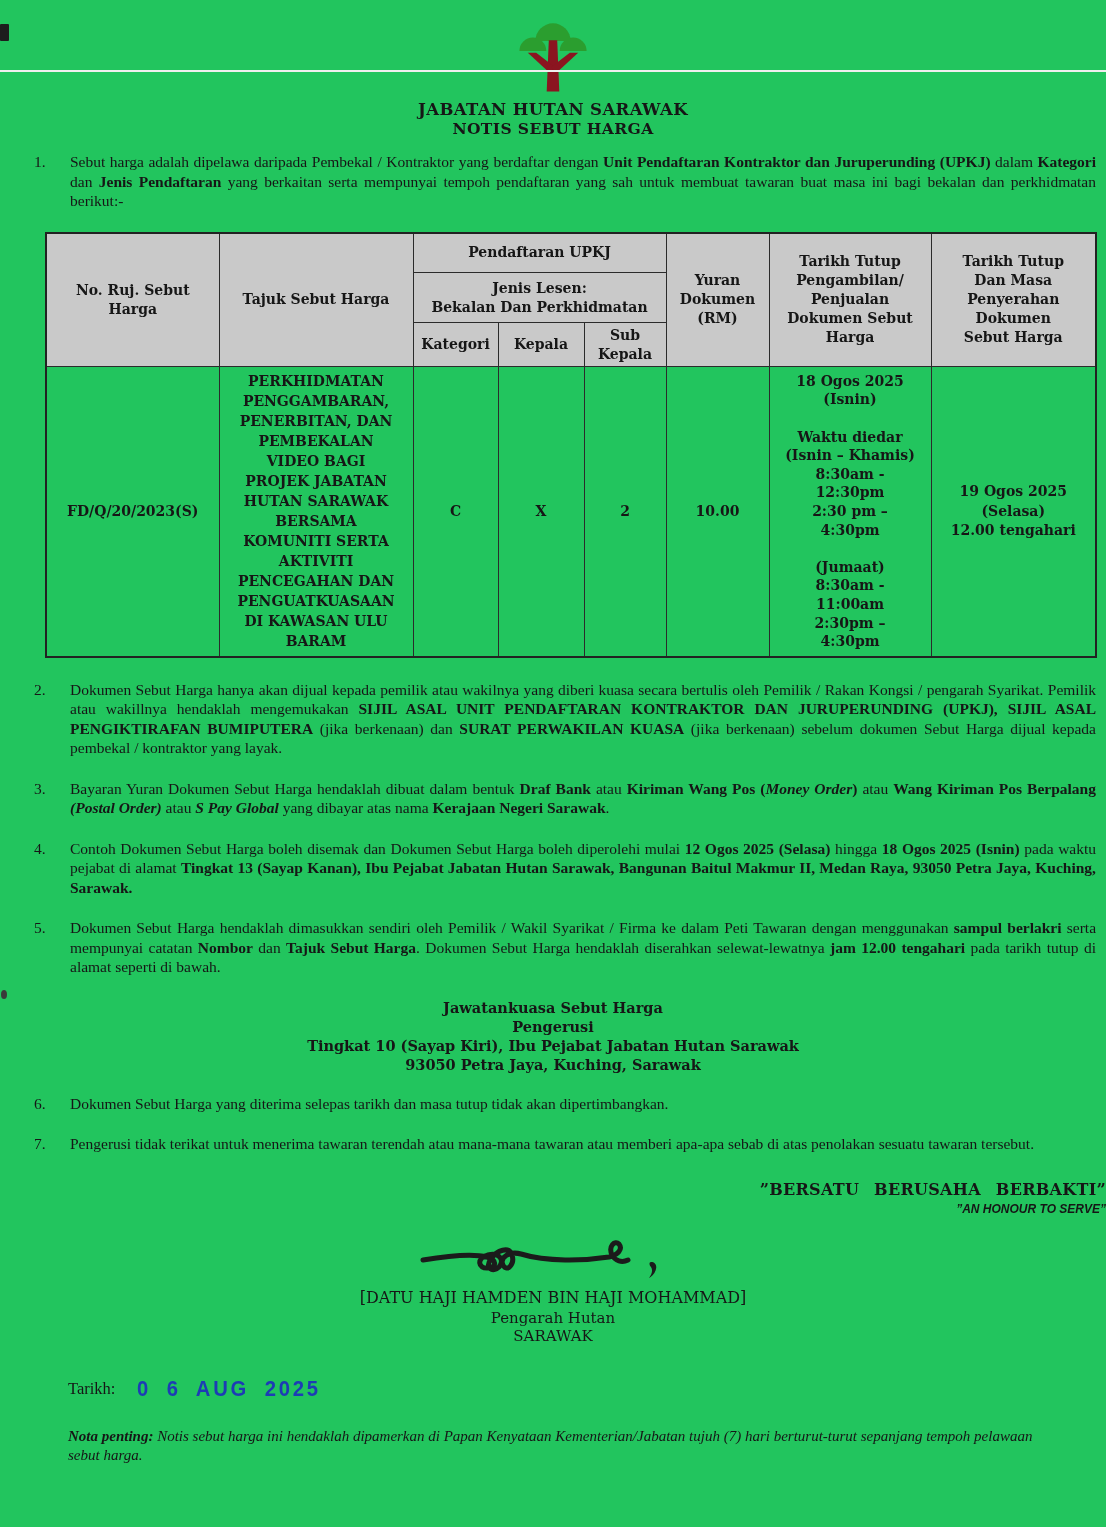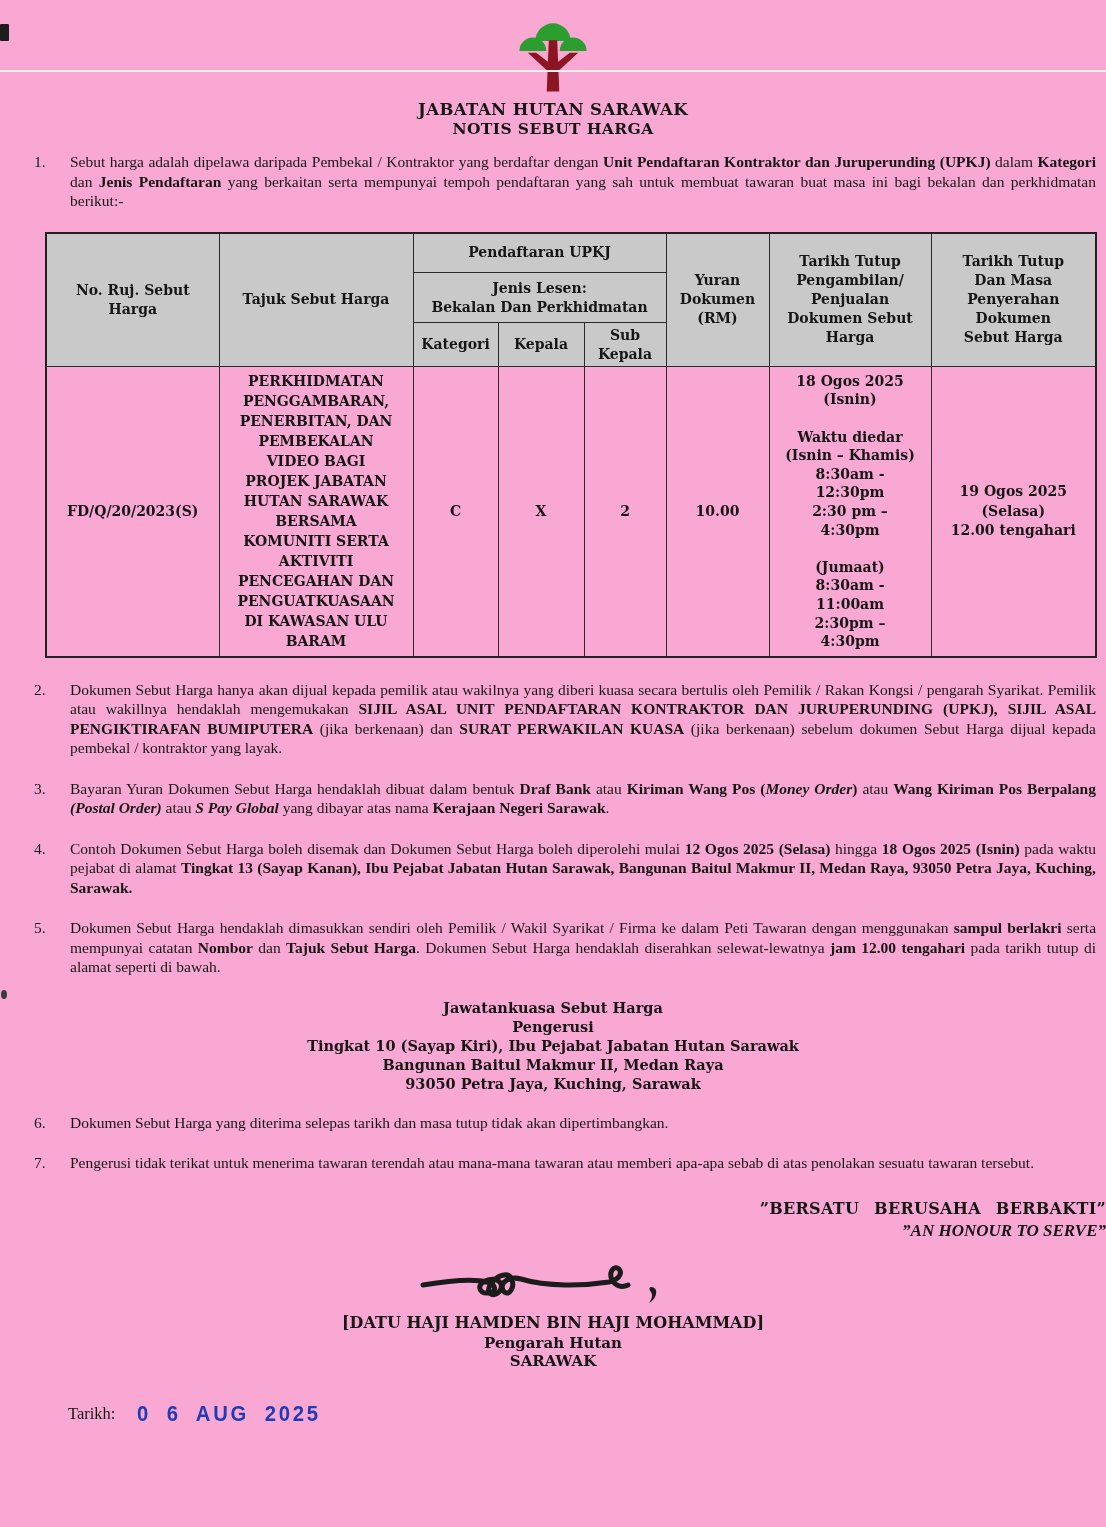--- a/index.html
+++ b/index.html
@@ -1,19 +1,19 @@
 <!DOCTYPE html>
 <html><head>
 <meta charset="utf-8">
 <style>
   * { margin:0; padding:0; box-sizing:border-box; }
   html,body { background:#f6f6f5; }
   .page {
     position:relative; width:1106px; height:1527px; margin:0 auto;
-    background:#f9a8d4; color:#161616; overflow:hidden;
+    background:#22c55e; color:#161616; overflow:hidden;
     font-family:"Liberation Serif", serif;
   }
   .crease { position:absolute; top:70px; left:0; right:0; height:2px; background:#efefee; }
   .artifact { position:absolute; background:#1d1d1d; }
   .a1 { left:0; top:24px; width:9px; height:17px; border-radius:1px; }
   .a2 { left:1px; top:990px; width:6px; height:9px; border-radius:50%; background:#3a3a3a; }
 
   
   .doc-header { text-align:center; padding-top:14px; }
   .logo svg { display:inline-block; }
@@ -49,25 +49,25 @@
 
   
   .address-block {
     text-align:center; font-family:"DejaVu Serif", serif; font-weight:bold;
     font-size:14.5px; line-height:19px; margin:4px 0 20px 0;
   }
 
   
   .motto { text-align:right; margin-top:26px; }
   .motto-line1 { font-family:"DejaVu Serif", serif; font-weight:bold; font-size:16px; word-spacing:9px; letter-spacing:.3px; }
-  .motto-line2 { font-family:Liberation Serif, serif; font-weight:bold; font-style:italic; font-size:17px; margin-top:3px; }
+  .motto-line2 { font-family:Liberation Sans, sans-serif; font-weight:bold; font-style:italic; font-size:12px; margin-top:3px; }
 
   
   .sig-wrap { text-align:center; margin-top:10px; }
-  .sign-block { text-align:center; font-family:"DejaVu Serif", serif; font-weight:bold; }
+  .sign-block { text-align:center; font-family:"DejaVu Serif", serif; font-weight:normal; }
   .sig-name { font-size:16px; }
   .sig-title { font-size:15px; margin-top:2px; }
   .sig-region { font-size:15px; }
 
   
   .date-row { display:flex; align-items:center; margin:24px 0 0 68px; height:40px; }
   .date-label { font-size:16.5px; }
   .date-stamp {
     margin-left:22px; color:#1d3cb5; font-family:"Liberation Sans", sans-serif;
     font-weight:bold; font-size:22px; letter-spacing:3px; word-spacing:8px;
@@ -210,21 +210,20 @@
 
   <section class="para">
     <span class="num">5.</span>
     <div class="ptext"><span>Dokumen Sebut Harga hendaklah dimasukkan sendiri oleh Pemilik / Wakil Syarikat / Firma ke dalam Peti Tawaran dengan menggunakan </span><span class="rb">sampul berlakri</span><span> serta mempunyai catatan </span><span class="rb">Nombor</span><span> dan </span><span class="rb">Tajuk Sebut Harga</span><span>. Dokumen Sebut Harga hendaklah diserahkan selewat-lewatnya </span><span class="rb">jam 12.00 tengahari</span><span> pada tarikh tutup di alamat seperti di bawah.</span></div>
   </section>
 
   <div class="address-block">
     <div>Jawatankuasa Sebut Harga</div>
     <div>Pengerusi</div>
     <div>Tingkat 10 (Sayap Kiri), Ibu Pejabat Jabatan Hutan Sarawak</div>
-    <div>Bangunan Baitul Makmur II, Medan Raya</div>
     <div>93050 Petra Jaya, Kuching, Sarawak</div>
   </div>
 
   <section class="para">
     <span class="num">6.</span>
     <div class="ptext"><span>Dokumen Sebut Harga yang diterima selepas tarikh dan masa tutup tidak akan dipertimbangkan.</span></div>
   </section>
 
   <section class="para">
     <span class="num">7.</span>
@@ -248,13 +247,16 @@
       <div class="sig-title">Pengarah Hutan</div>
       <div class="sig-region">SARAWAK</div>
     </div>
   </div>
 
   <div class="date-row">
     <span class="date-label">Tarikh:</span>
     <span class="date-stamp">0 6  AUG  2025</span>
   </div>
 
+  <div class="note">
+    <span class="lead">Nota penting:</span><span>  Notis sebut harga ini hendaklah dipamerkan di Papan Kenyataan Kementerian/Jabatan tujuh (7) hari berturut-turut sepanjang tempoh pelawaan sebut harga.</span>
+  </div>
 </div>
 
 </body></html>

